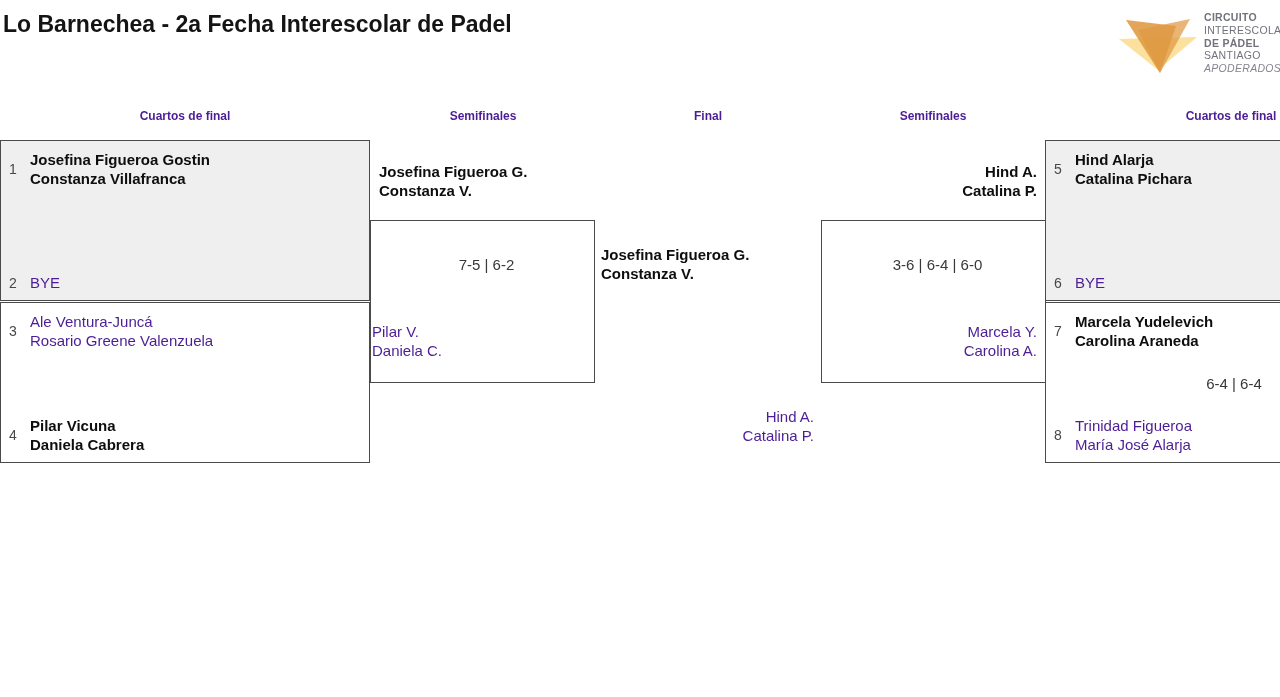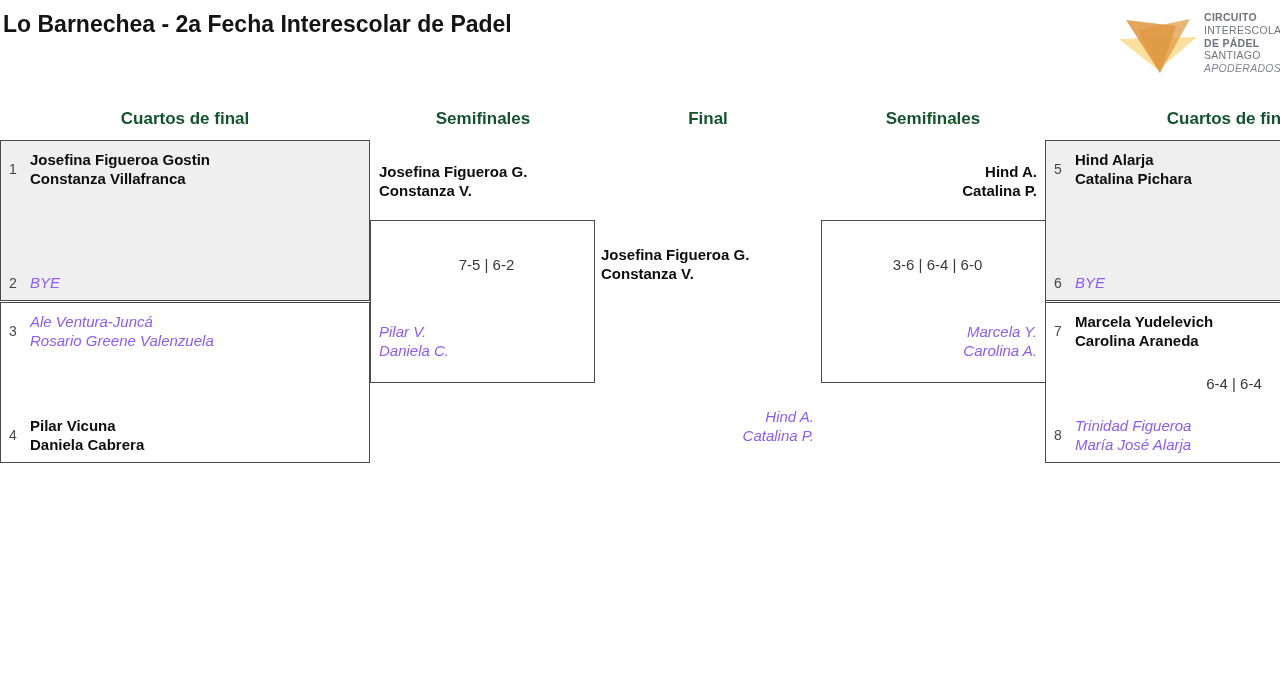--- a/index.html
+++ b/index.html
@@ -16,21 +16,21 @@
   
   .title { position:absolute; left:3px; top:8px; font-size:23px; font-weight:700; line-height:33px; color:#141414;text-align:center; }
   .title div { white-space:nowrap; }
 
   .logo-mark { position:absolute; left:1119px; top:9px; width:78px; height:64px; }
   .logo-text { position:absolute; left:1204px; top:11px; width:80px; font-size:10.5px; line-height:12.8px; color:#71727c; letter-spacing:0.3px; white-space:nowrap; }
   .lt-b { font-weight:700; }
   .lt-i { font-style:italic; color:#83848e; }
 
   
-  .round-header { position:absolute; top:109px; width:200px; text-align:center; font-size:17px; font-weight:600; color:#14532d; white-space:nowrap; }
+  .round-header { position:absolute; top:109px; width:200px; text-align:center; font-size:12px; font-weight:600; color:#4c1d95; white-space:nowrap; }
   #rh1 { left:85px; }
   #rh2 { left:383px; }
   #rh3 { left:608px; }
   #rh4 { left:833px; }
   #rh5 { left:1131px; }
 
   
   .box { position:absolute; border:1px solid #4a4a4a; background:#ffffff; }
   .bye-bg { background:#efefef; }
 
@@ -41,27 +41,27 @@
   #sf1 { left:370px;  top:220px; width:225px; height:163px; }
   #sf2 { left:821px;  top:220px; width:225px; height:163px; }
   #final { position:absolute; left:595px; top:220px; width:226px; height:243px; }
 
   .team { position:absolute; left:8px; right:8px; display:flex; align-items:center; gap:7px; }
   .team.top { top:9px; }
   .team.bottom { bottom:8px; }
   .seed { flex:0 0 14px; width:14px; font-size:14px; color:#474747; text-align:left; }
   .names { display:flex; flex-direction:column; font-size:15px; line-height:19px; }
   .winner .names, .names.winner { font-weight:700; color:#0e0e0e; }
-  .names.loser { font-weight:400; color:#8b5cf6;font-style:italic; }
+  .names.loser { font-weight:400; color:#4c1d95; }
 
   .score { position:absolute; left:8px; right:0; top:50%; transform:translateY(-50%); text-align:center; font-size:15px; color:#383838; white-space:nowrap; }
 
   
   .sf .team-a { position:absolute; bottom:calc(100% + 21px); left:8px; right:8px; }
-  .sf .team-b { position:absolute; bottom:22px; left:8px; right:8px; }
+  .sf .team-b { position:absolute; bottom:22px; left:1px; right:8px; }
   .sf .score { top:35px; transform:none; }
   .sf-right .team-a, .sf-right .team-b { text-align:right; }
 
   
   #final .team-a { position:absolute; top:25px; left:6px; }
   #final .score { position:absolute; top:116px; left:0; right:0; transform:none; }
   #final .team-b { position:absolute; top:187px; right:7px; text-align:right; }
 </style>
 </head>
 <body>

